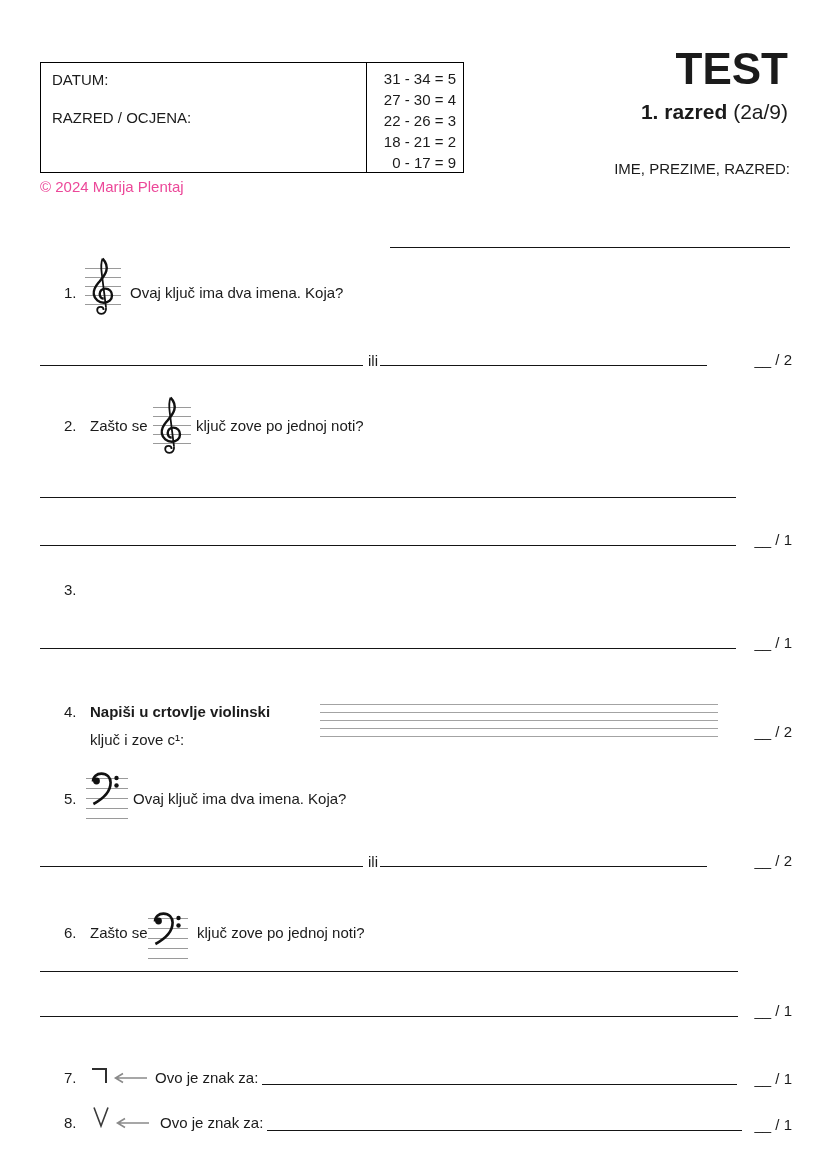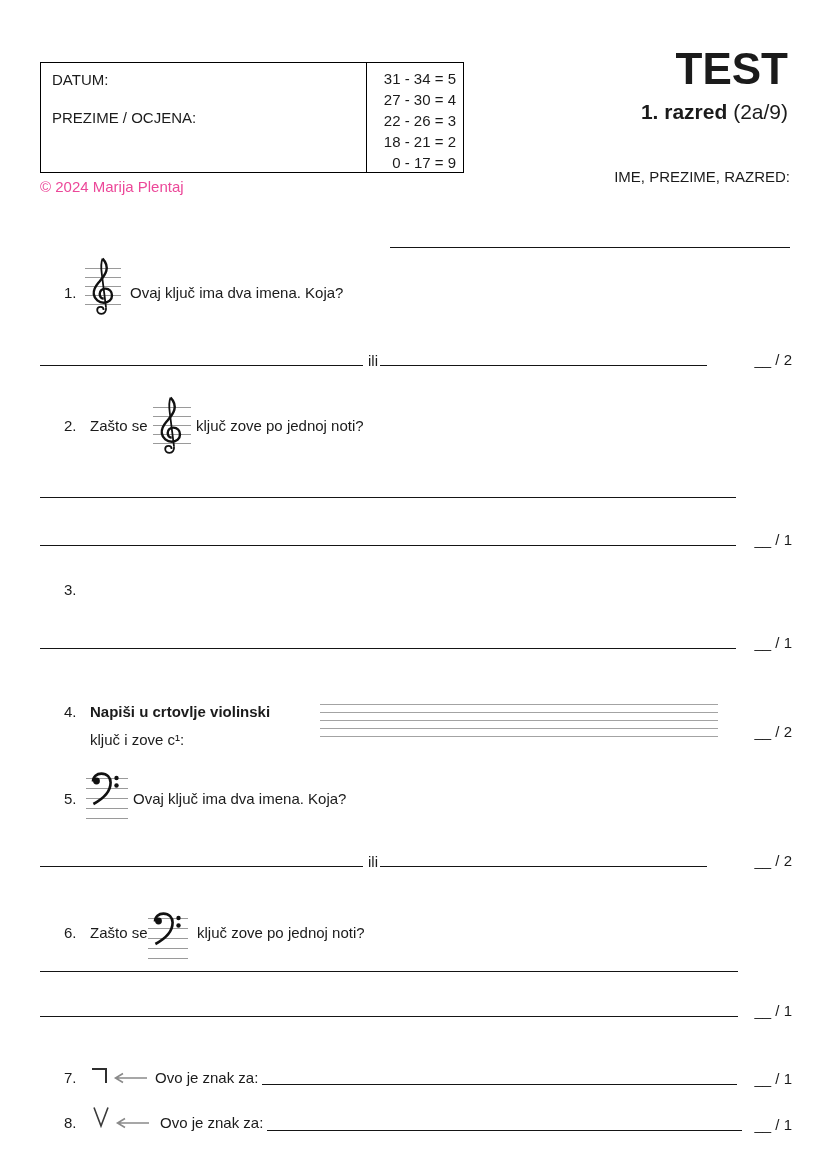--- a/index.html
+++ b/index.html
@@ -20,42 +20,42 @@
   .date-label{left:52px;top:71px;}
   .score-label{left:52px;top:109px;}
   .grading{left:368px;top:68px;width:88px;text-align:right;}
   .grading div{font-size:15px;line-height:21px;white-space:nowrap;}
   .watermark{left:40px;top:178px;font-size:15px;color:#ec4899;}
 
   
   .test-title{right:40px;top:46px;font-size:44px;line-height:46px;font-weight:700;text-align:center;}
   .test-subtitle{right:40px;top:100px;font-size:21px;line-height:24px;text-align:right;white-space:nowrap;}
   .test-subtitle .b{font-weight:700;}
-  .name-label{right:38px;top:168px;text-align:left;}
+  .name-label{right:38px;top:160px;text-align:left;}
 
   
   .line{border-top:1.5px solid #151515;height:0;}
   .thinline{border-top:1.4px solid #151515;height:0;}
 
   
   .staff9{background:repeating-linear-gradient(to bottom,#9a9a9a 0,#9a9a9a 1px,transparent 1px,transparent 9px);}
   .staff10{background:repeating-linear-gradient(to bottom,#9a9a9a 0,#9a9a9a 1px,transparent 1px,transparent 10px);}
   .staff8{background:repeating-linear-gradient(to bottom,#a3a3a3 0,#a3a3a3 1.2px,transparent 1.2px,transparent 8px);}
 
   .downbow{width:15px;height:15px;border-top:2.2px solid #2f2f2f;border-right:2.2px solid #2f2f2f;box-sizing:border-box;}
 </style>
 </head>
 <body>
 
 <div class="page">
 
   <div class="abs info-box"></div>
   <div class="abs info-divider"></div>
   <div class="abs t15 date-label">DATUM:</div>
-  <div class="abs t15 score-label">PREZIME / OCJENA:</div>
+  <div class="abs t15 score-label">RAZRED / OCJENA:</div>
   <div class="abs grading">
     <div>31 - 34 = 5</div>
     <div>27 - 30 = 4</div>
     <div>22 - 26 = 3</div>
     <div>18 - 21 = 2</div>
     <div>0 - 17 = 9</div>
   </div>
   <div class="abs watermark">© 2024 Marija Plentaj</div>
 
   <div class="abs test-title">TEST</div>

